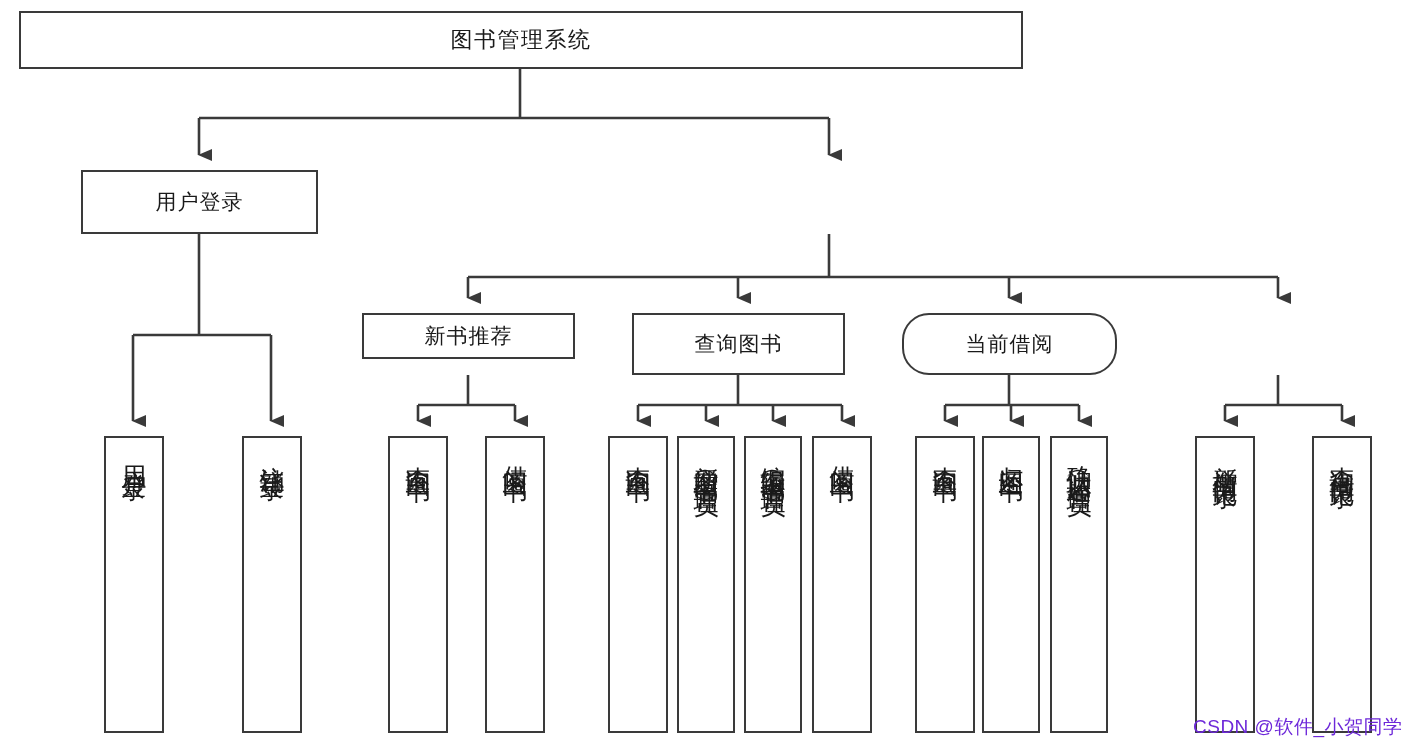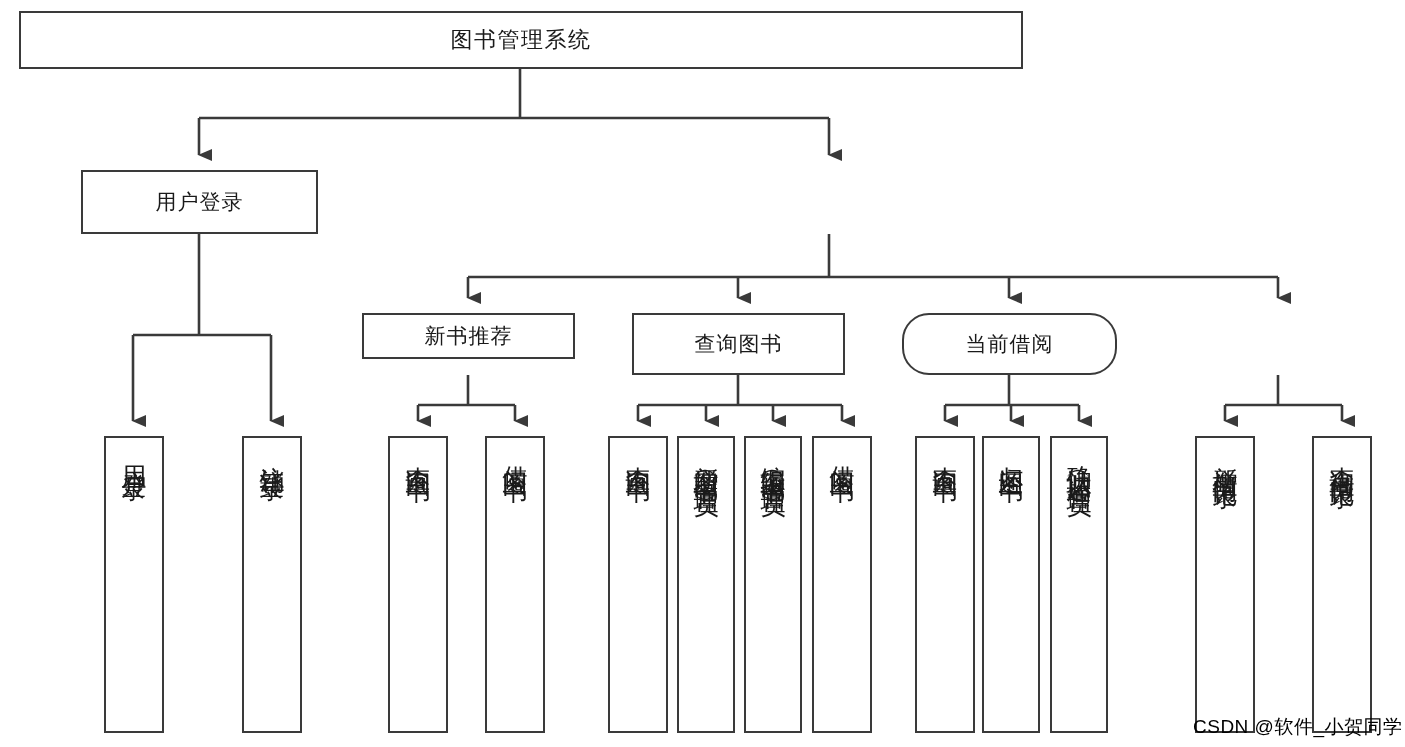--- a/index.html
+++ b/index.html
@@ -60,21 +60,21 @@
     writing-mode: vertical-rl;
     text-orientation: upright;
     font-size: 25px;
     line-height: 1;
     letter-spacing: 4px;
     white-space: nowrap;
   }
   .watermark {
     position: absolute;
     font-size: 19px;
-    color: #000000;
+    color: #6d28d9;
     letter-spacing: 0.5px;
     white-space: nowrap;
     user-select: none;
   }
 </style>
 </head>
 <body>
 
 <div id="canvas">
 

